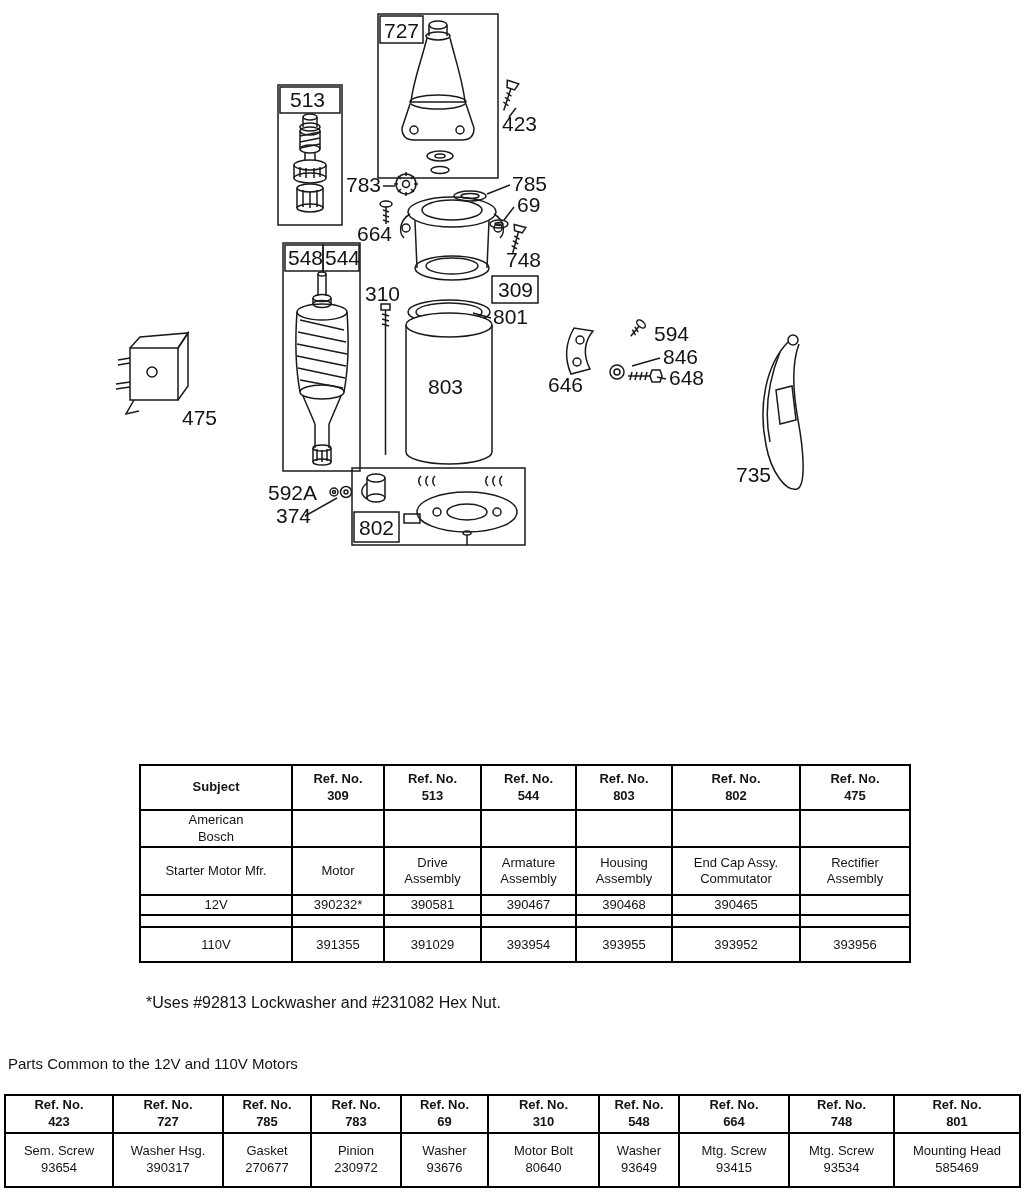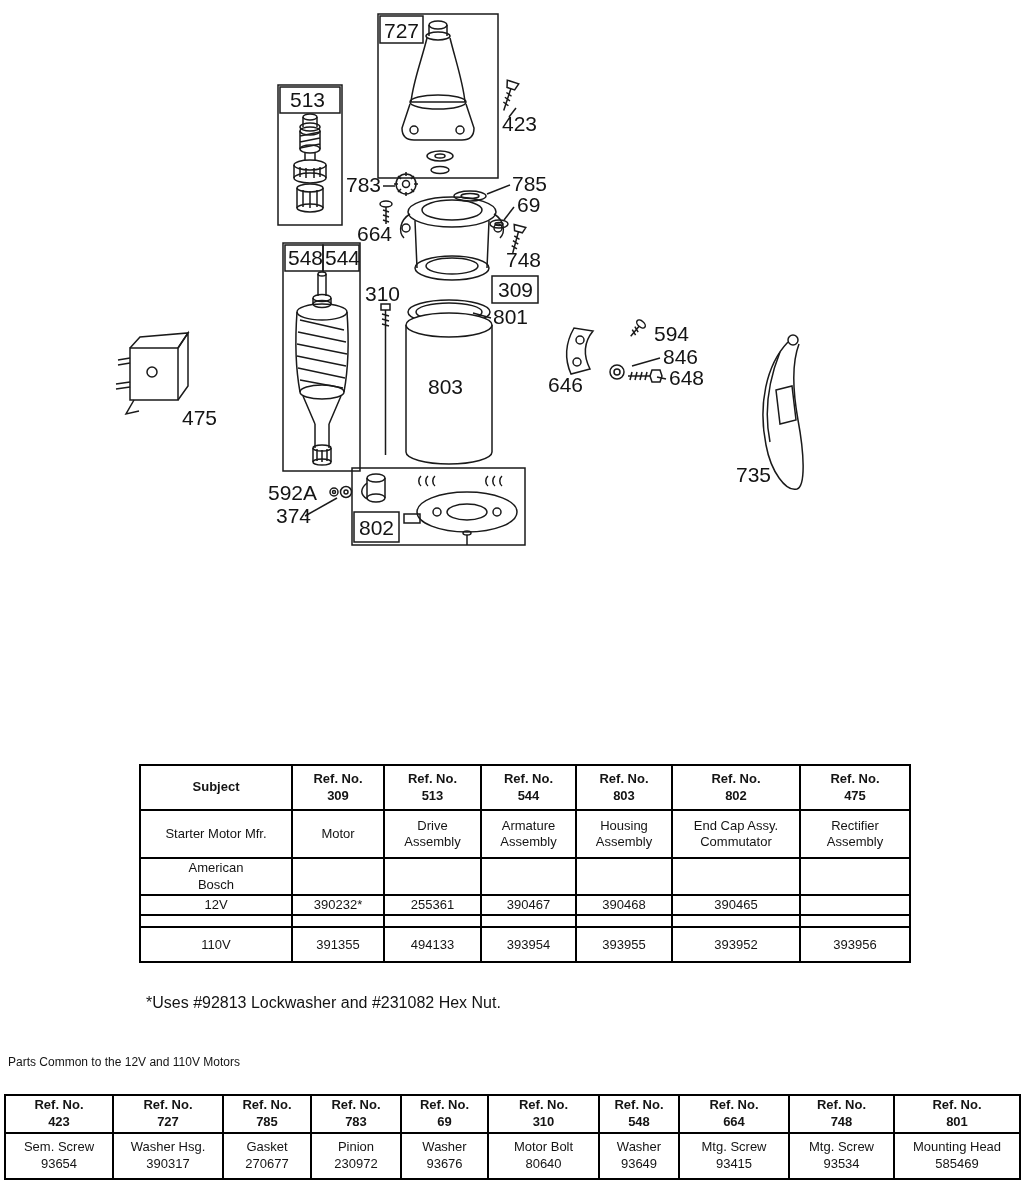--- a/index.html
+++ b/index.html
@@ -9,21 +9,21 @@
   .diagram text{font-family:"Liberation Sans","DejaVu Sans",sans-serif;font-size:21px;fill:#141414;}
   table{border-collapse:collapse;background:#fff;}
   .t1{position:absolute;left:139px;top:764px;table-layout:fixed;}
   .t1 td{border:2px solid #000;text-align:center;vertical-align:middle;font-size:13px;padding:1px 3px;line-height:1.25;}
   .t2{position:absolute;left:4px;top:1094px;table-layout:fixed;}
   .t2 td{border:2px solid #000;text-align:center;vertical-align:middle;font-size:13px;padding:1px 2px;line-height:1.3;}
   .b{font-weight:bold;}
   .wrap{display:inline-block;max-width:76px;}
   .wrap2{display:inline-block;max-width:100px;}
   .footnote{position:absolute;left:146px;top:994px;font-size:16px;}
-  .section-title{position:absolute;left:8px;top:1055px;font-size:12px;}
+  .section-title{position:absolute;left:8px;top:1055px;font-size:15px;}
 </style>
 </head>
 <body>
 
 <svg class="diagram" width="1025" height="630" viewBox="0 0 1025 630">
 
   <g stroke="#1a1a1a" stroke-width="1.5" fill="none">
 
     <g>
       <rect x="378" y="14" width="120" height="164"></rect>
@@ -267,60 +267,60 @@
         </td>
       <td class="b">
           <div>Ref. No.</div>
           <div>802</div>
         </td>
       <td class="b">
           <div>Ref. No.</div>
           <div>475</div>
         </td>
     </tr>
+    <tr style="height:37px">
+      <td><span class="wrap">American Bosch</span></td>
+      <td></td>
+      <td></td>
+      <td></td>
+      <td></td>
+      <td></td>
+      <td></td>
+    </tr>
     <tr style="height:48px">
       <td>Starter Motor Mfr.</td>
       <td>Motor</td>
       <td><span class="wrap">Drive Assembly</span></td>
       <td><span class="wrap">Armature Assembly</span></td>
       <td><span class="wrap">Housing Assembly</span></td>
       <td><span class="wrap2">End Cap Assy. Commutator</span></td>
       <td><span class="wrap">Rectifier Assembly</span></td>
     </tr>
-    <tr style="height:37px">
-      <td><span class="wrap">American Bosch</span></td>
-      <td></td>
-      <td></td>
-      <td></td>
-      <td></td>
-      <td></td>
-      <td></td>
-    </tr>
     <tr style="height:20px">
       <td>12V</td>
       <td>390232*</td>
-      <td>255361</td>
+      <td>390581</td>
       <td>390467</td>
       <td>390468</td>
       <td>390465</td>
       <td></td>
     </tr>
     <tr style="height:12px">
       <td></td>
       <td></td>
       <td></td>
       <td></td>
       <td></td>
       <td></td>
       <td></td>
     </tr>
     <tr style="height:35px">
       <td>110V</td>
       <td>391355</td>
-      <td>494133</td>
+      <td>391029</td>
       <td>393954</td>
       <td>393955</td>
       <td>393952</td>
       <td>393956</td>
     </tr>
   </tbody>
 </table>
 
 <div class="footnote">*Uses #92813 Lockwasher and #231082 Hex Nut.</div>
 
@@ -375,21 +375,21 @@
         </td>
       <td class="b">
           <div>Ref. No.</div>
           <div>748</div>
         </td>
       <td class="b">
           <div>Ref. No.</div>
           <div>801</div>
         </td>
     </tr>
-    <tr style="height:46px">
+    <tr style="height:54px">
       <td>
           <div>Sem. Screw</div>
           <div>93654</div>
         </td>
       <td>
           <div>Washer Hsg.</div>
           <div>390317</div>
         </td>
       <td>
           <div>Gasket</div>

